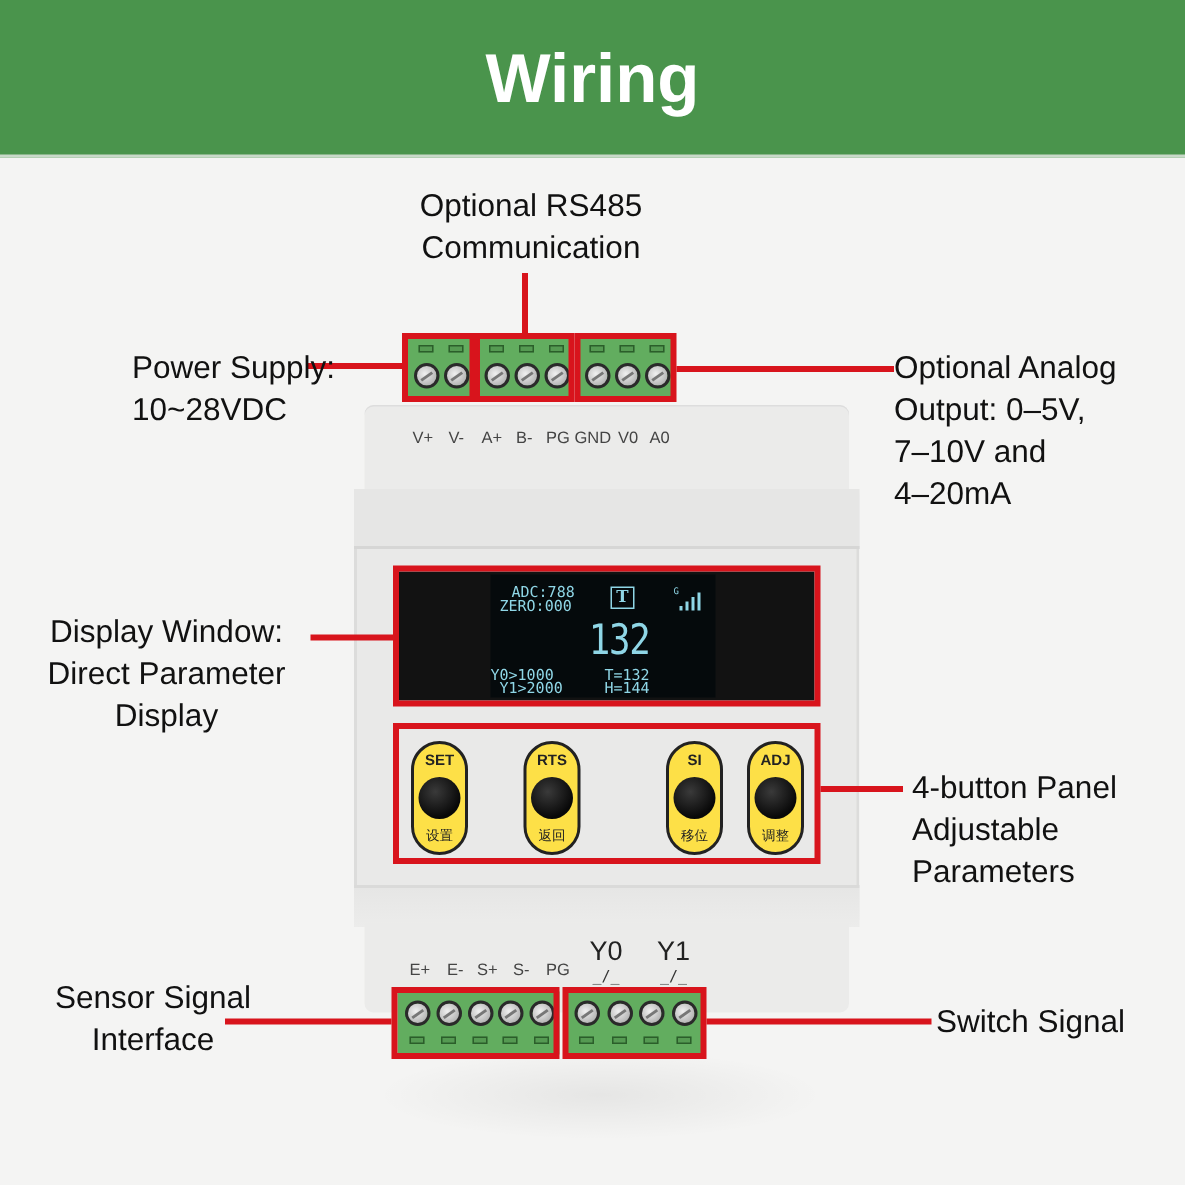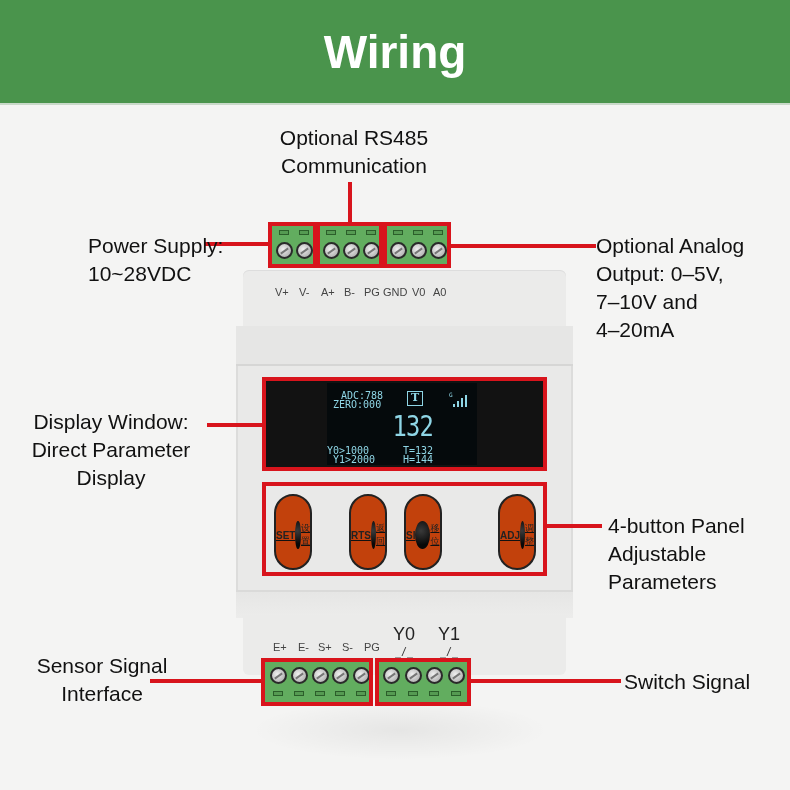--- a/index.html
+++ b/index.html
@@ -110,22 +110,22 @@
       border: 1.5px solid #8fd6e6; font-size: 11px; line-height: 12px; text-align: center;
       font-family: "DejaVu Serif", serif; font-weight: bold;
     }
     .oled-signal { position: absolute; left: 122px; top: 8px; width: 20px; height: 16px; }
     .oled-signal .g { position: absolute; left: 0; top: 0; font-size: 6px; }
     .oled-signal .bar { position: absolute; bottom: 0; width: 2px; background: #8fd6e6; }
 
     
     .btn-pill {
       position: absolute; top: 494px; width: 38px; height: 76px;
-      border: 2px solid #222; border-radius: 19px; background: #c2410c;
-      display: flex; flex-direction: row; align-items: center; text-decoration: underline;
+      border: 2px solid #222; border-radius: 19px; background: #fde047;
+      display: flex; flex-direction: column; align-items: center;
     }
     .btn-top { font-size: 10px; font-weight: bold; margin-top: 6px; color: #222;
       font-family: "Liberation Sans", sans-serif; }
     .btn-knob {
       width: 28px; height: 28px; border-radius: 50%; margin-top: 5px;
       background: radial-gradient(circle at 40% 35%, #3a3a3a, #080808 70%);
     }
     .btn-bot { font-size: 9px; margin-top: 5px; color: #222;
       font-family: "DejaVu Sans", sans-serif; }
 
@@ -218,21 +218,21 @@
 <div class="btn-pill" style="left:274px;">
   <span class="btn-top">SET</span>
   <span class="btn-knob"></span>
   <span class="btn-bot">设置</span>
 </div>
 <div class="btn-pill" style="left:349px;">
   <span class="btn-top">RTS</span>
   <span class="btn-knob"></span>
   <span class="btn-bot">返回</span>
 </div>
-<div class="btn-pill" style="left:404px;">
+<div class="btn-pill" style="left:444px;">
   <span class="btn-top">SI</span>
   <span class="btn-knob"></span>
   <span class="btn-bot">移位</span>
 </div>
 <div class="btn-pill" style="left:498px;">
   <span class="btn-top">ADJ</span>
   <span class="btn-knob"></span>
   <span class="btn-bot">调整</span>
 </div>
 

